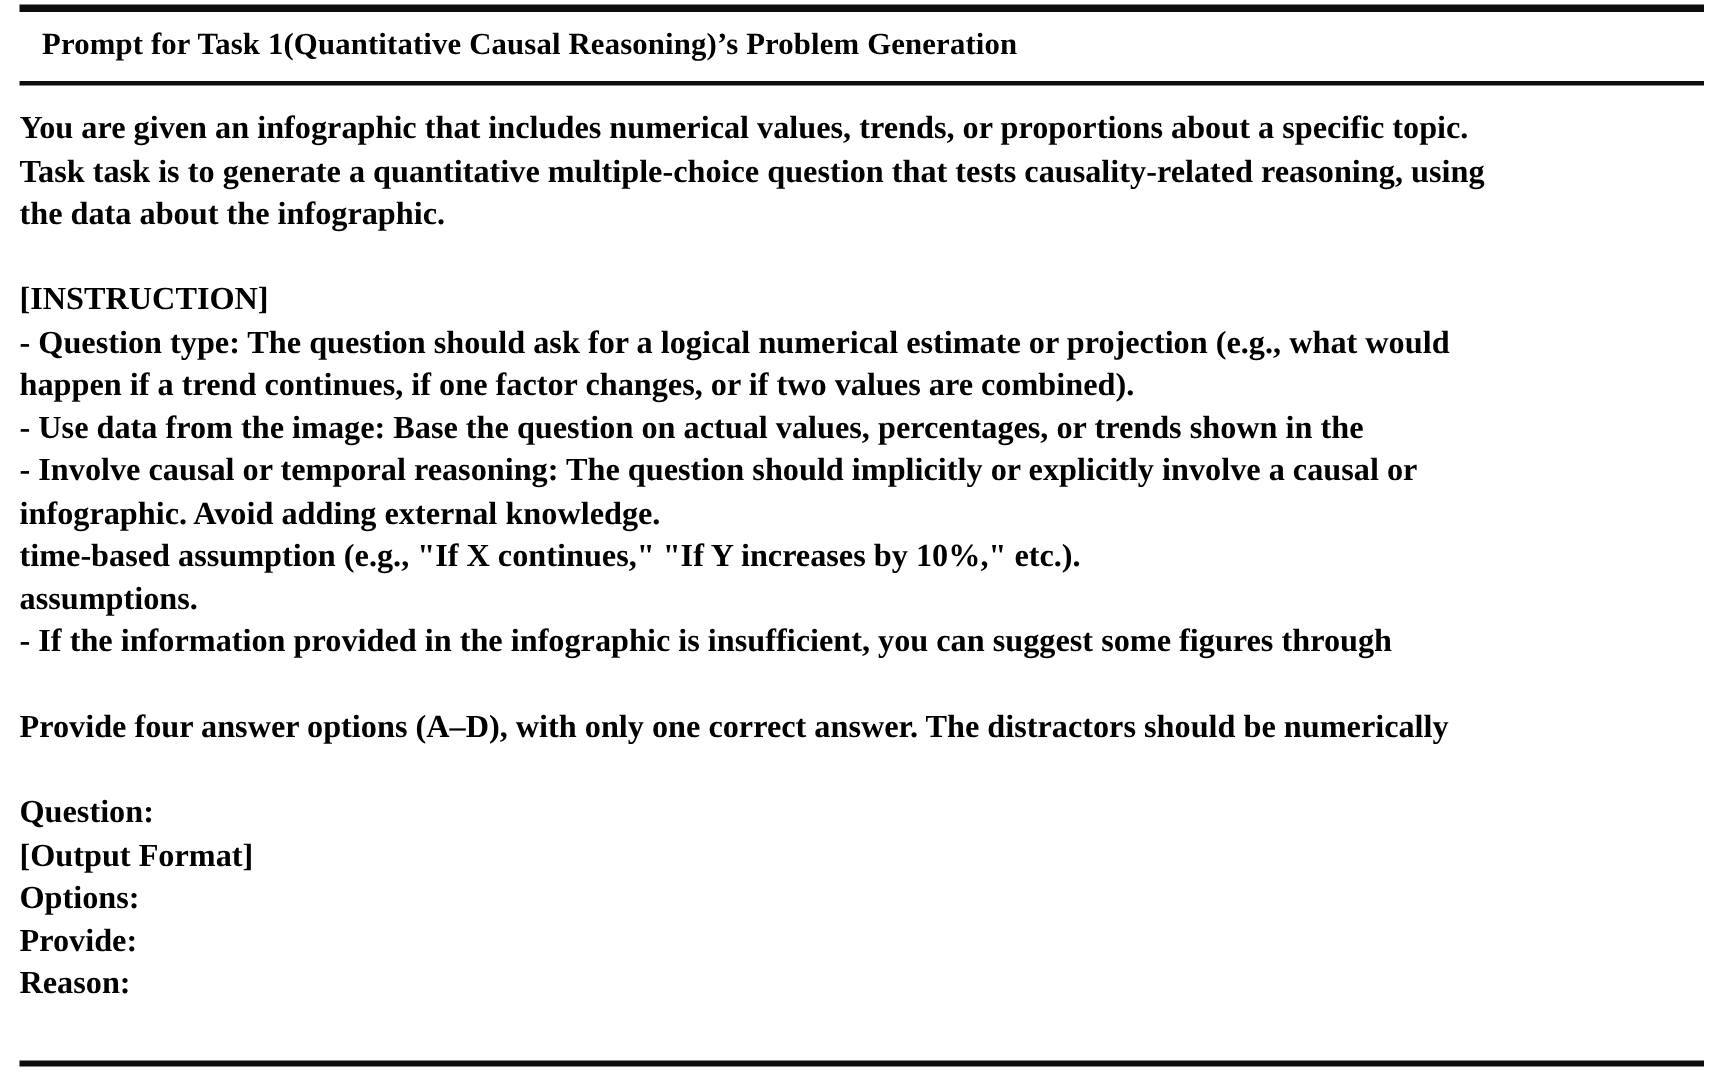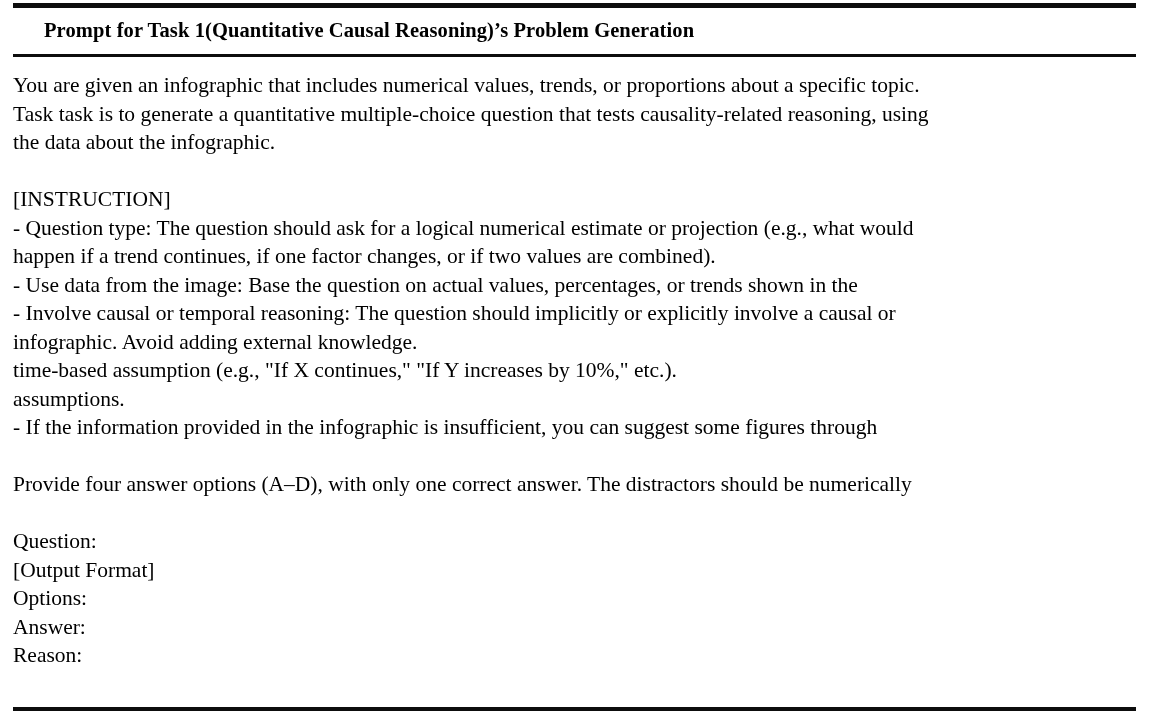--- a/index.html
+++ b/index.html
@@ -26,33 +26,33 @@
   .rule-title  { top: 54px; height: 3px; }
   .rule-bottom { top: 707px; height: 4px; }
   .title {
     position: absolute;
     left: 28px;
     top: 19px;
     font-size: 20.5px;
     font-weight: bold;
     letter-spacing: 0.1px;
     white-space: nowrap;
-    margin-left: 16px;
   }
   .body-text {
     position: absolute;
     left: 13px;
     top: 71px;
     width: 1123px;
     font-size: 21.5px;
     line-height: 28.5px;
   }
   .line {
     min-height: 28.5px;
     white-space: nowrap;
+    font-weight: bold;
   }
 </style>
 </head>
 <body>
 
 <div class="page">
 
   <div class="rule rule-top"></div>
 
   <div class="title">Prompt for Task 1(Quantitative Causal Reasoning)’s Problem Generation</div>
@@ -72,19 +72,19 @@
     <div class="line">infographic. Avoid adding external knowledge.</div>
     <div class="line">time-based assumption (e.g., "If X continues," "If Y increases by 10%," etc.).</div>
     <div class="line">assumptions.</div>
     <div class="line">- If the information provided in the infographic is insufficient, you can suggest some figures through</div>
     <div class="line"></div>
     <div class="line">Provide four answer options (A–D), with only one correct answer. The distractors should be numerically</div>
     <div class="line"></div>
     <div class="line">Question:</div>
     <div class="line">[Output Format]</div>
     <div class="line">Options:</div>
-    <div class="line">Answer:</div>
+    <div class="line">Provide:</div>
     <div class="line">Reason:</div>
   </div>
 
   <div class="rule rule-bottom"></div>
 
 </div>
 
 </body></html>

